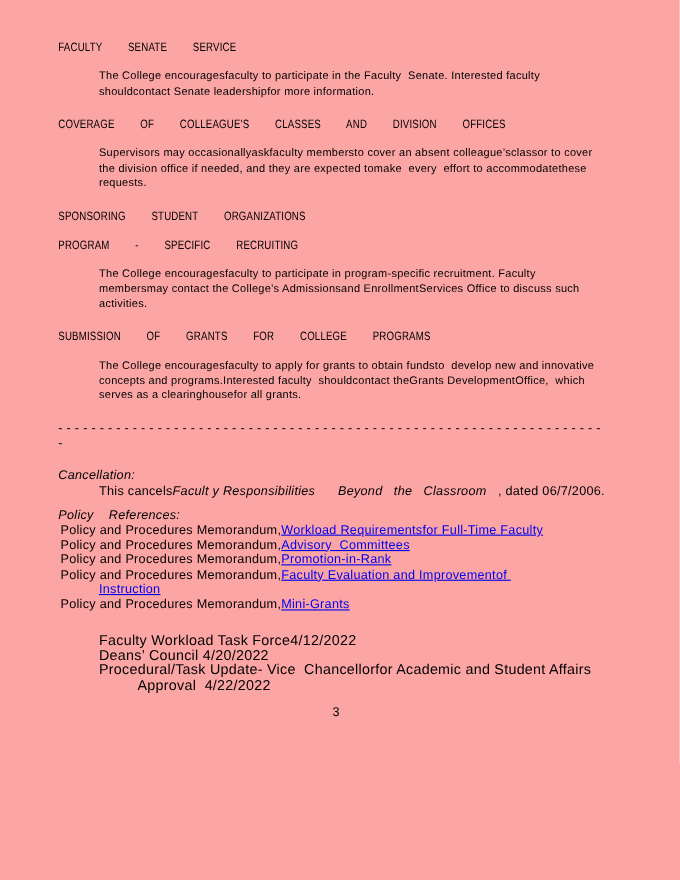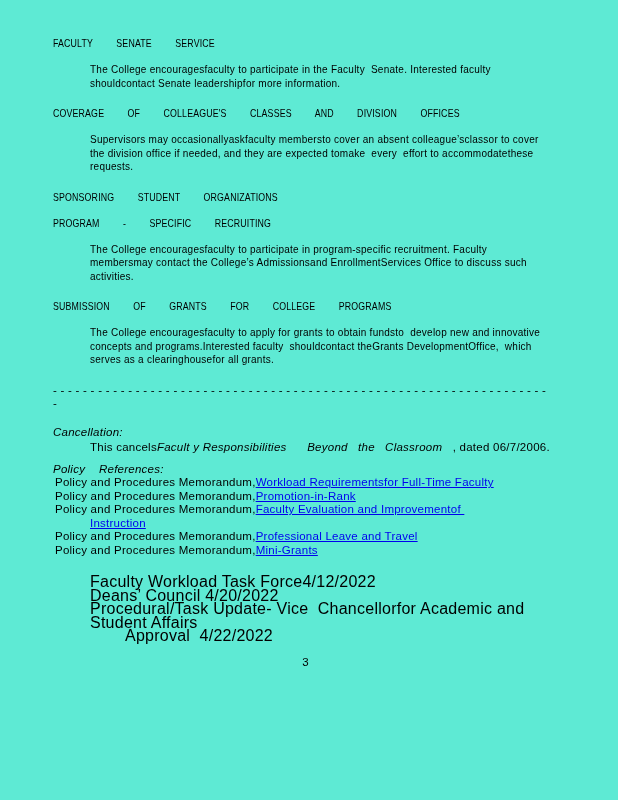--- a/index.html
+++ b/index.html
@@ -6,21 +6,21 @@
   body{
     width:618px;height:800px;
     font-family:"Liberation Sans",sans-serif;
     color:#000000;
     -webkit-font-smoothing:antialiased;
   }
   .page{
     box-sizing:border-box;
     width:618px;height:800px;
     padding:37px 40px 0 53px;
-    background:#5eead4;
+    background:#fca5a5;
     overflow:hidden;
   }
   
   .sec-h{
     font-size:11px;
     font-weight:400;
     line-height:13px;
     margin:0 0 13px 0;
     white-space:nowrap;
     word-spacing:26px;
@@ -73,21 +73,21 @@
     white-space:pre-wrap;
   }
   a.link{
     color:#0000EE;
     text-decoration:underline;
     cursor:pointer;
   }
   .review-label{margin-top:23px;}
   .review-list{
     margin:18px 0 0 37px;
-    font-size:16px;
+    font-size:13px;
     line-height:13.5px;
     letter-spacing:0.25px;
   }
   .review-line{white-space:pre-wrap;}
   .review-approval{margin-left:35px;white-space:pre-wrap;}
   .page-number{
     margin-top:13px;
     width:505px;
     text-align:center;
     font-size:11.5px;
@@ -127,24 +127,24 @@
     <div class="dash-line">- - - - - - - - - - - - - - - - - - - - - - - - - - - - - - - - - - - - - - - - - - - - - - - - - - - - - - - - - - - - - - - - - -</div>
     <div>-</div>
   </div>
 
   <div class="label">Cancellation:</div>
   <p class="cancel-text"><span>This cancels</span><span class="title-italic">Facult y Responsibilities      Beyond   the   Classroom   </span><span>, dated 06/7/2006.</span></p>
 
   <div class="label policy-label">Policy    References:</div>
   <div class="policy-list">
     <div class="policy-item"><span>Policy and Procedures Memorandum,</span><a class="link">Workload Requirementsfor Full-Time Faculty</a></div>
+    <div class="policy-item"><span>Policy and Procedures Memorandum,</span><a class="link">Advisory  Committees</a></div>
     <div class="policy-item"><span>Policy and Procedures Memorandum,</span><a class="link">Promotion-in-Rank</a></div>
     <div class="policy-item"><span>Policy and Procedures Memorandum,</span><a class="link">Faculty Evaluation and Improvementof 
 Instruction</a></div>
-    <div class="policy-item"><span>Policy and Procedures Memorandum,</span><a class="link">Professional Leave and Travel</a></div>
     <div class="policy-item"><span>Policy and Procedures Memorandum,</span><a class="link">Mini-Grants</a></div>
   </div>
 
   <div class="review-list">
     <div class="review-line">Faculty Workload Task Force4/12/2022</div>
     <div class="review-line">Deans’ Council 4/20/2022</div>
     <div class="review-line">Procedural/Task Update- Vice  Chancellorfor Academic and Student Affairs</div>
     <div class="review-approval">Approval  4/22/2022</div>
   </div>
 

